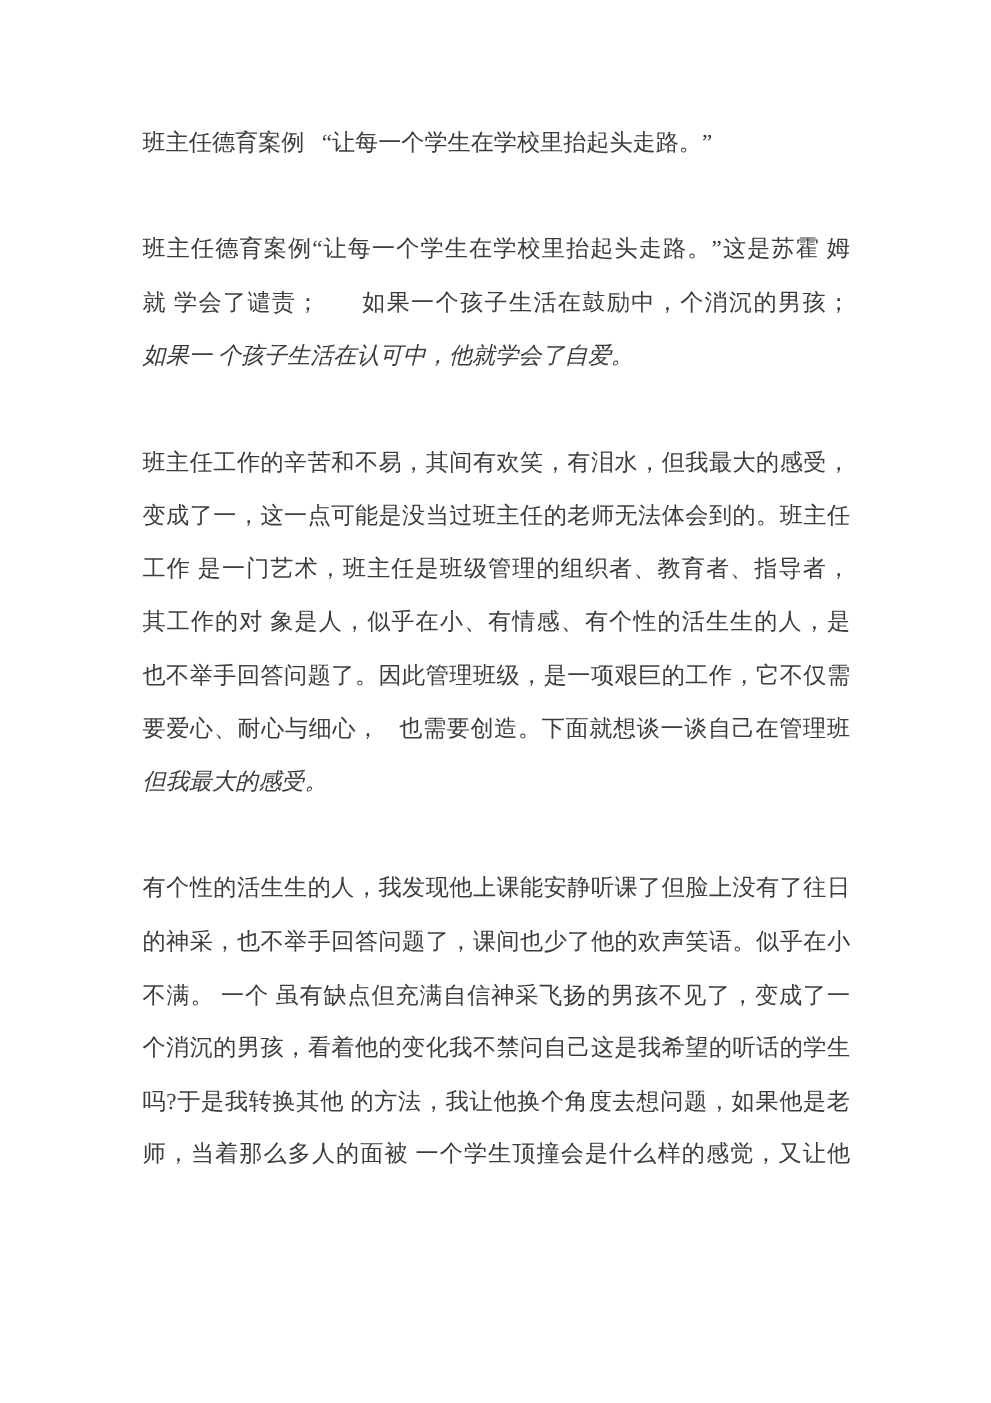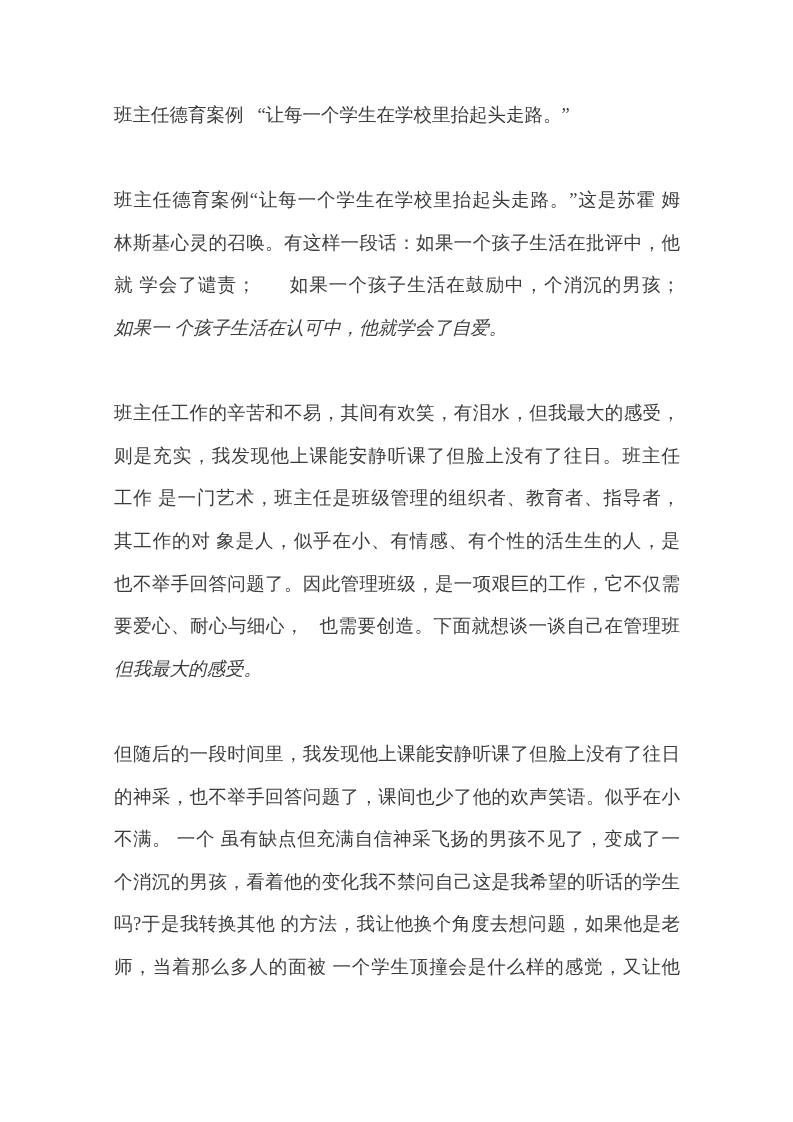--- a/index.html
+++ b/index.html
@@ -50,37 +50,36 @@
 </head>
 <body>
 
 <div class="page">
   <div class="content">
 
     <div class="line title-line">班主任德育案例   “让每一个学生在学校里抬起头走路。”</div>
 
     <div class="paragraph">
       <div class="line">班主任德育案例“让每一个学生在学校里抬起头走路。”这是苏霍 姆</div>
-      <div class="line">林斯基心灵的召唤。有这样一段话：如果一个孩子生活在批评中，他</div>
       <div class="line">就 学会了谴责；      如果一个孩子生活在鼓励中，个消沉的男孩；</div>
       <div class="line end">如果一 个孩子生活在认可中，他就学会了自爱。</div>
     </div>
 
     <div class="paragraph">
       <div class="line">班主任工作的辛苦和不易，其间有欢笑，有泪水，但我最大的感受，</div>
-      <div class="line">则是充实，我发现他上课能安静听课了但脸上没有了往日。班主任</div>
+      <div class="line">变成了一，这一点可能是没当过班主任的老师无法体会到的。班主任</div>
       <div class="line">工作 是一门艺术，班主任是班级管理的组织者、教育者、指导者，</div>
       <div class="line">其工作的对 象是人，似乎在小、有情感、有个性的活生生的人，是</div>
       <div class="line">也不举手回答问题了。因此管理班级，是一项艰巨的工作，它不仅需</div>
       <div class="line">要爱心、耐心与细心，   也需要创造。下面就想谈一谈自己在管理班</div>
       <div class="line end">但我最大的感受。</div>
     </div>
 
     <div class="paragraph">
-      <div class="line">但随后的一段时间里，我发现他上课能安静听课了但脸上没有了往日</div>
+      <div class="line">有个性的活生生的人，我发现他上课能安静听课了但脸上没有了往日</div>
       <div class="line">的神采，也不举手回答问题了，课间也少了他的欢声笑语。似乎在小</div>
       <div class="line">不满。 一个 虽有缺点但充满自信神采飞扬的男孩不见了，变成了一</div>
       <div class="line">个消沉的男孩，看着他的变化我不禁问自己这是我希望的听话的学生</div>
       <div class="line">吗?于是我转换其他 的方法，我让他换个角度去想问题，如果他是老</div>
       <div class="line">师，当着那么多人的面被 一个学生顶撞会是什么样的感觉，又让他</div>
     </div>
 
   </div>
 </div>
 

